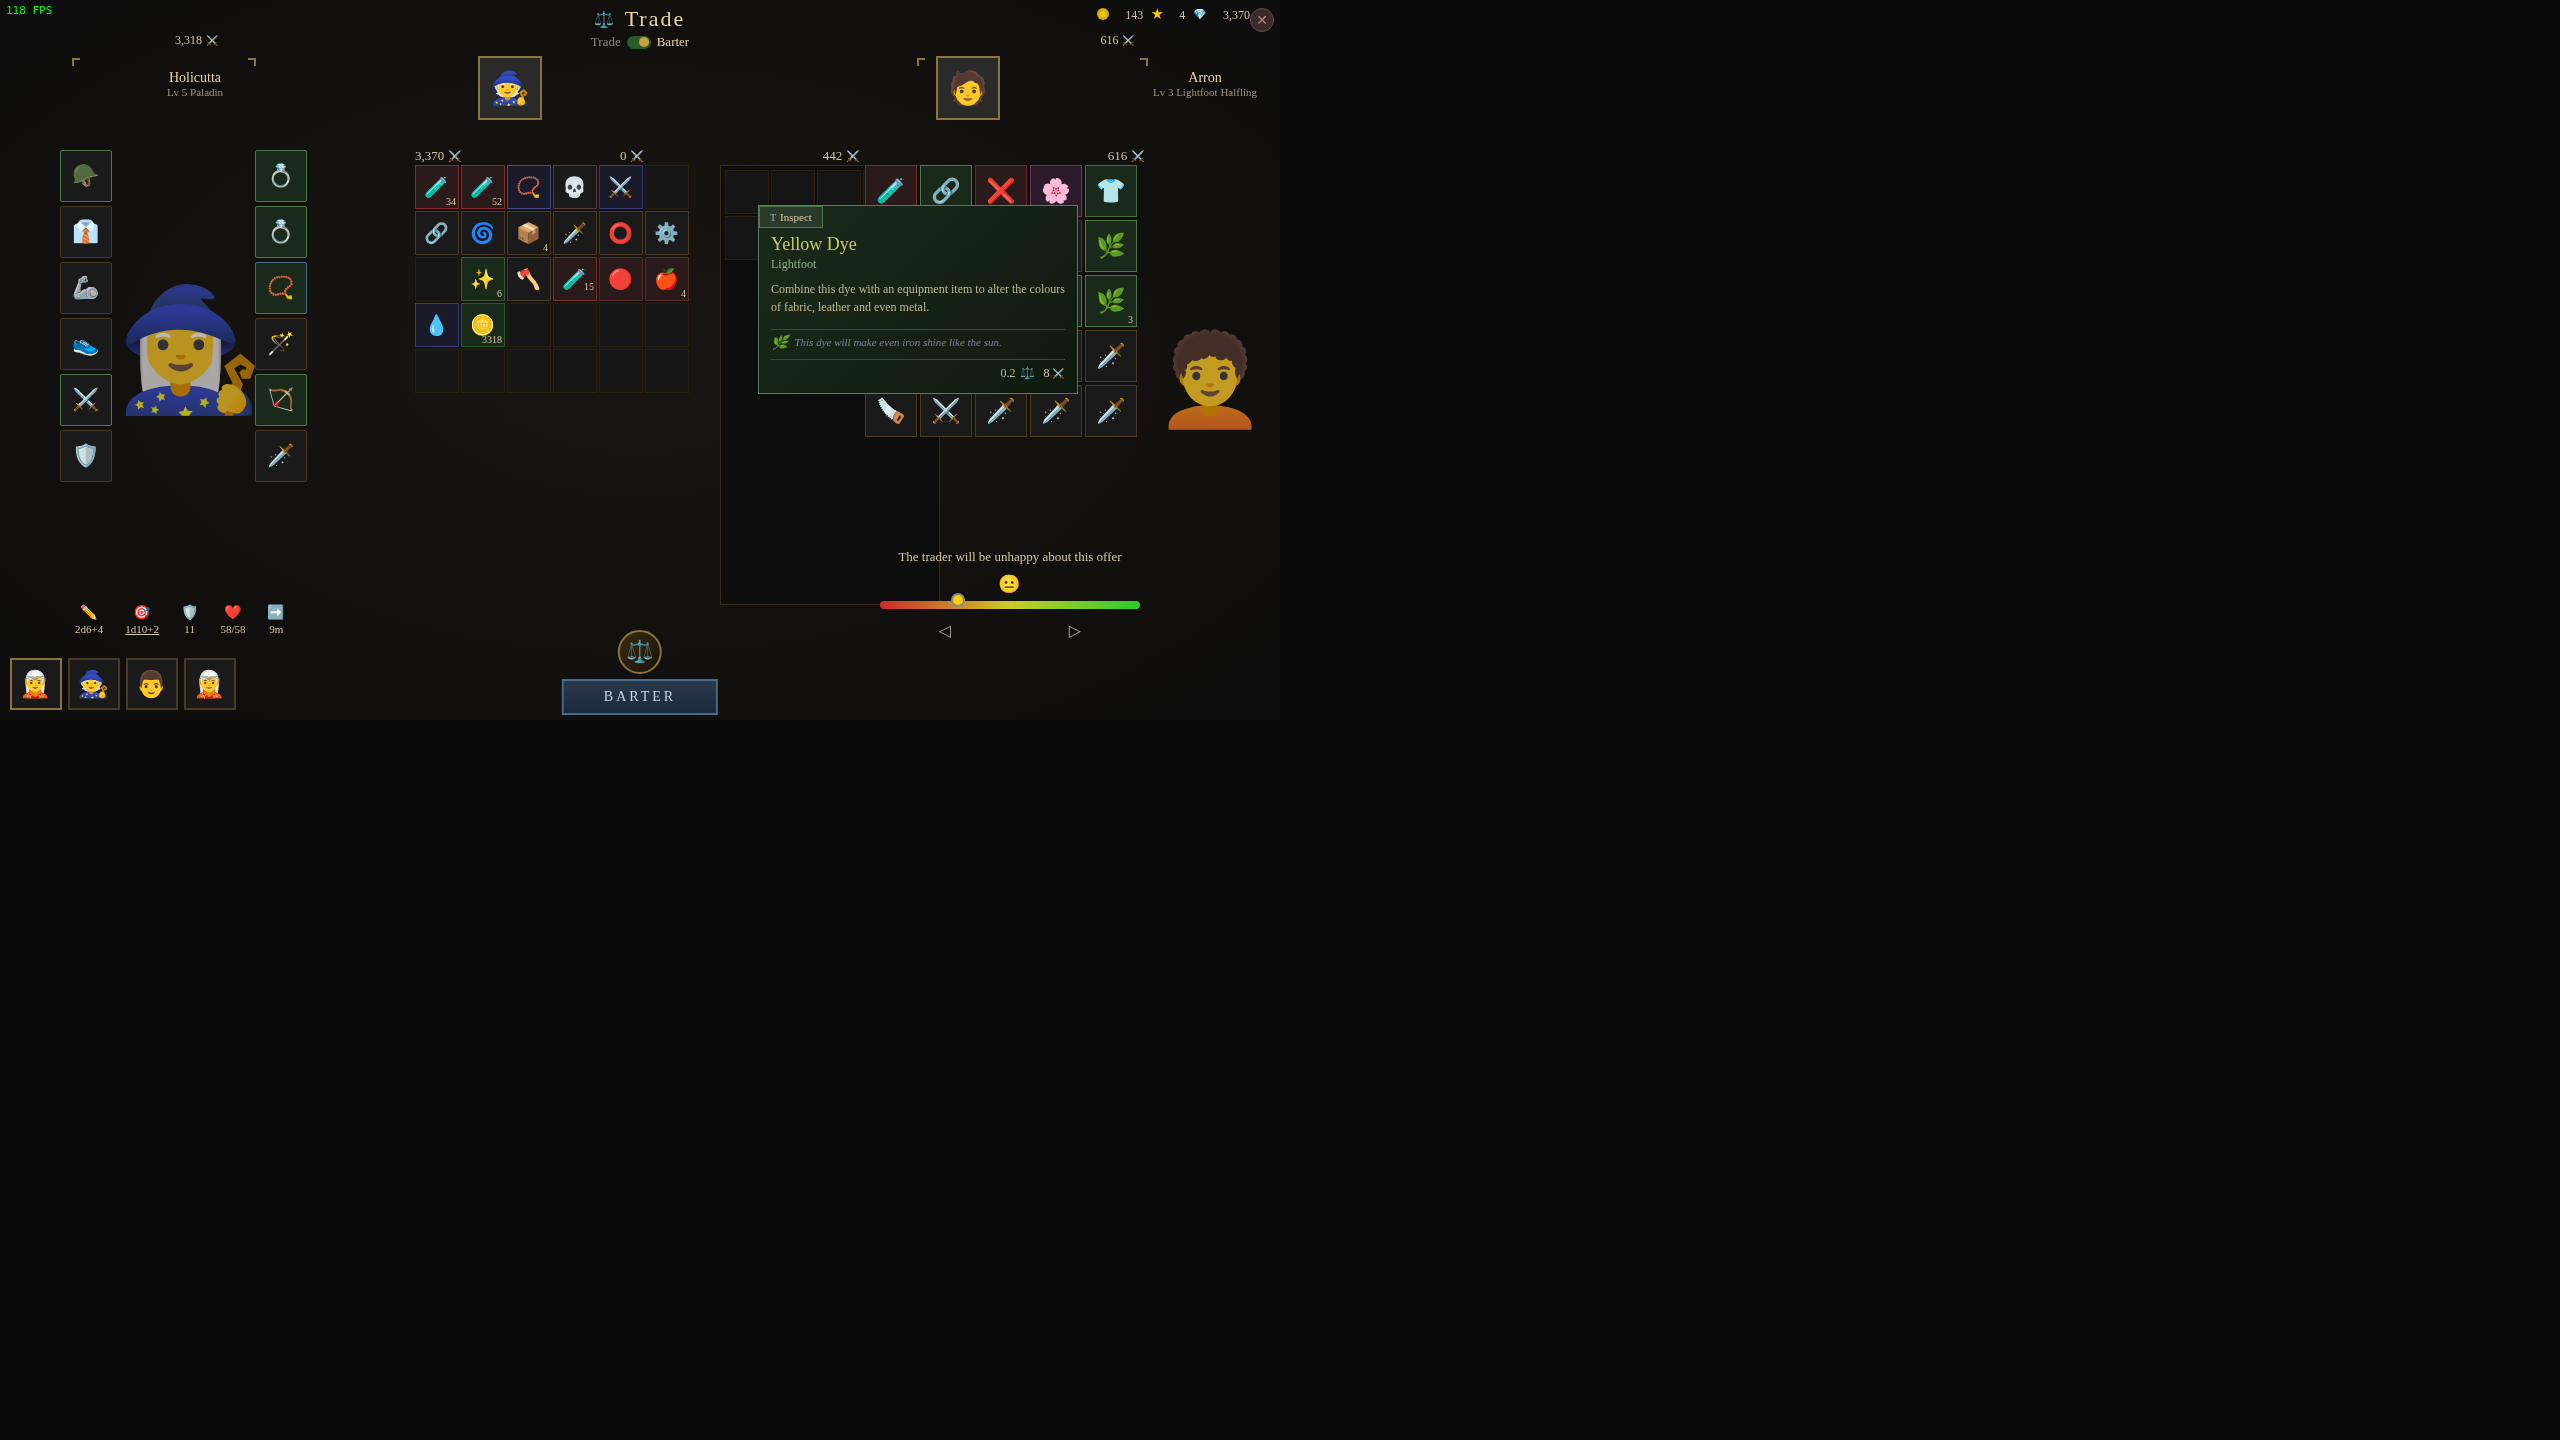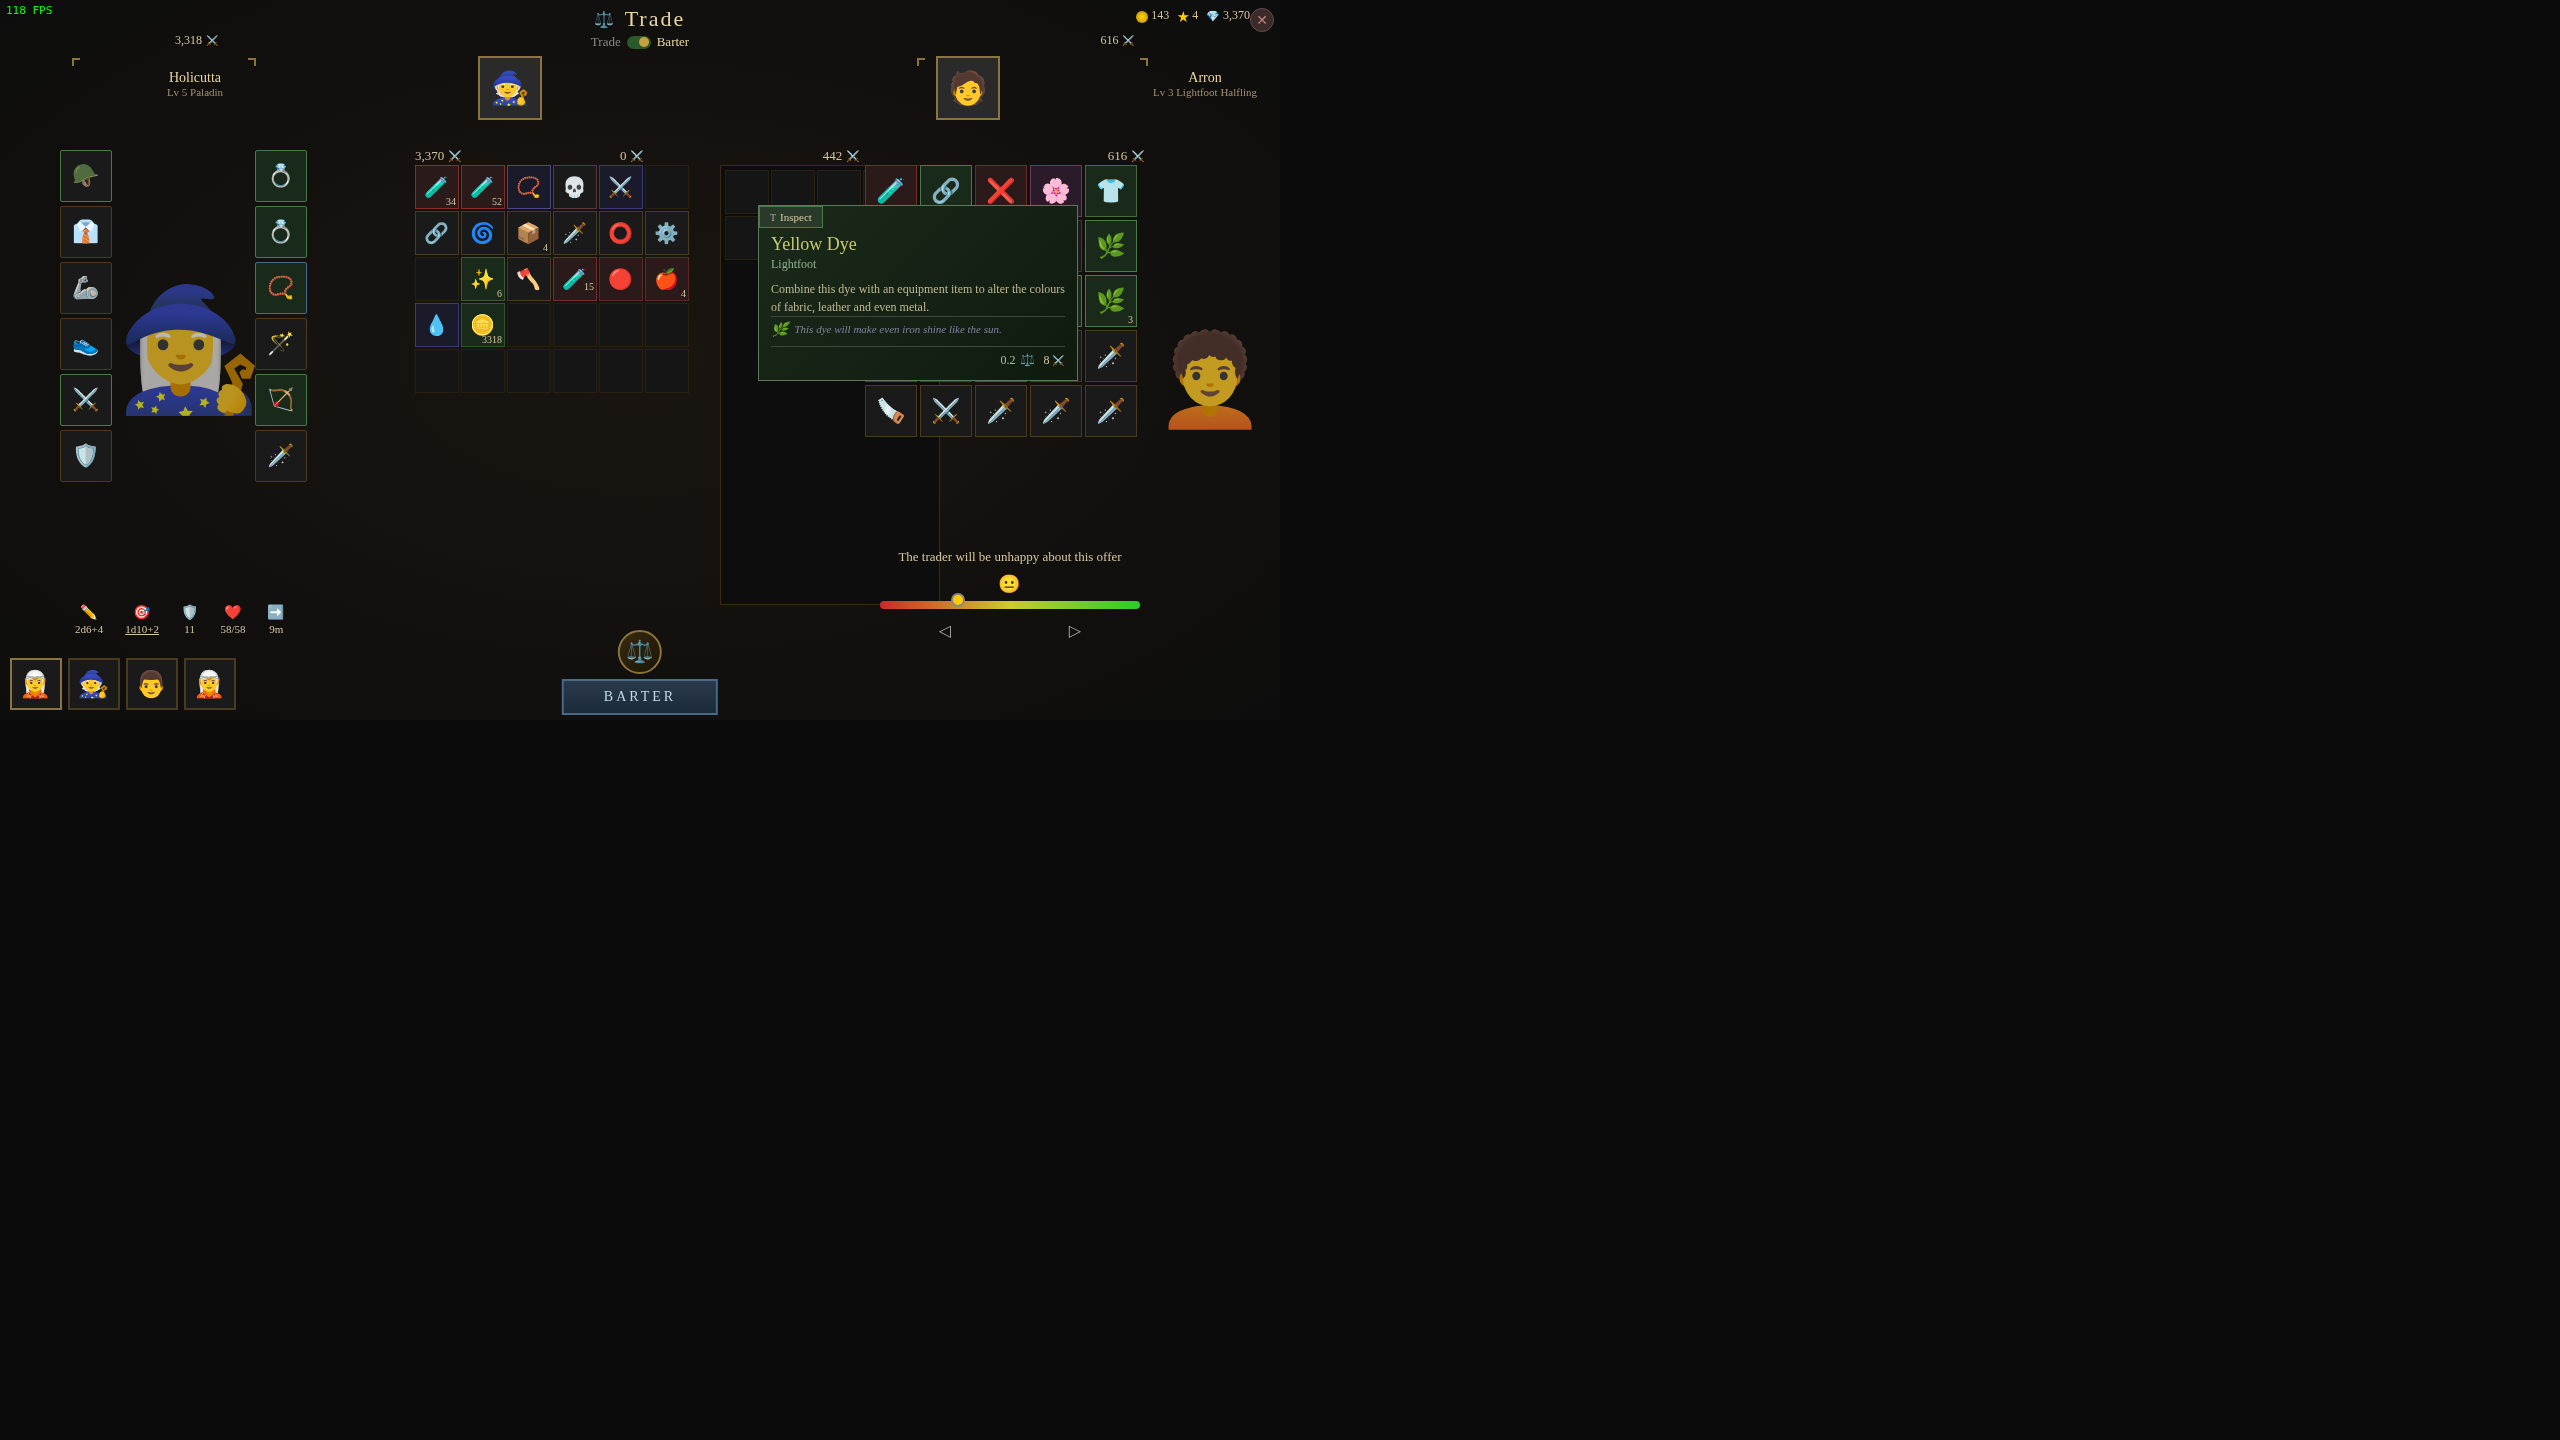--- a/index.html
+++ b/index.html
@@ -101,22 +101,22 @@
       right: 30px;
       display: flex;
       align-items: center;
       gap: 8px;
       font-size: 12px;
       color: #d4c5a0;
     }
 
     .currency-item {
       display: flex;
-      align-items: flex-end;
-      gap: 3px;
+      align-items: flex-start;
+      gap: 16px;
     }
 
     .gold-icon {
       width: 12px;
       height: 12px;
       background: radial-gradient(circle, #ffd700, #b8860b);
       border-radius: 50%;
     }
 
     .sun-icon {
@@ -370,21 +370,21 @@
 
 <div style="position:absolute;top:205px;left:758px;width:320px;background:linear-gradient(135deg,#1a2a1a 0%,#0f1a0f 100%);border:1px solid #5a7a5a;">
   
   <div style="background:#2a3a2a;border:1px solid #4a7a4a;padding:4px 10px;font-size:11px;color:#d4c5a0;margin-bottom:6px;display:inline-flex;align-items:center;gap:4px;">
     <span style="font-size:10px;color:#aaa;">T</span>
     <span>Inspect</span>
   </div>
   <div style="padding:0 12px 12px 12px;">
     <div style="font-size:18px;color:#c8c870;margin-bottom:2px;">Yellow Dye</div>
     <div style="font-size:12px;color:#90b090;margin-bottom:8px;">Lightfoot</div>
-    <div style="font-size:12px;color:#c0b890;line-height:1.5;margin-bottom:0;">Combine this dye with an equipment item to alter the colours of fabric, leather and even metal.</div>
+    <div style="font-size:12px;color:#c0b890;line-height:1.5;margin-bottom:13px;">Combine this dye with an equipment item to alter the colours of fabric, leather and even metal.</div>
     <div style="font-size:11px;color:#8080a0;font-style:italic;display:flex;align-items:flex-start;gap:6px;padding-top:6px;border-top:1px solid #3a4a3a;margin-bottom:8px;">
       <span style="font-size:14px;margin-top:-2px;">🌿</span>
       <span>This dye will make even iron shine like the sun.</span>
     </div>
     <div style="display:flex;align-items:center;justify-content:flex-end;gap:8px;font-size:12px;padding-top:6px;border-top:1px solid #3a4a3a;">
       <span style="color:#a0c0a0;">
         <span>0.2</span>
         <span style="margin-left:2px;">⚖️</span>
       </span>
       <span style="display:flex;align-items:center;gap:3px;color:#d4c5a0;">

